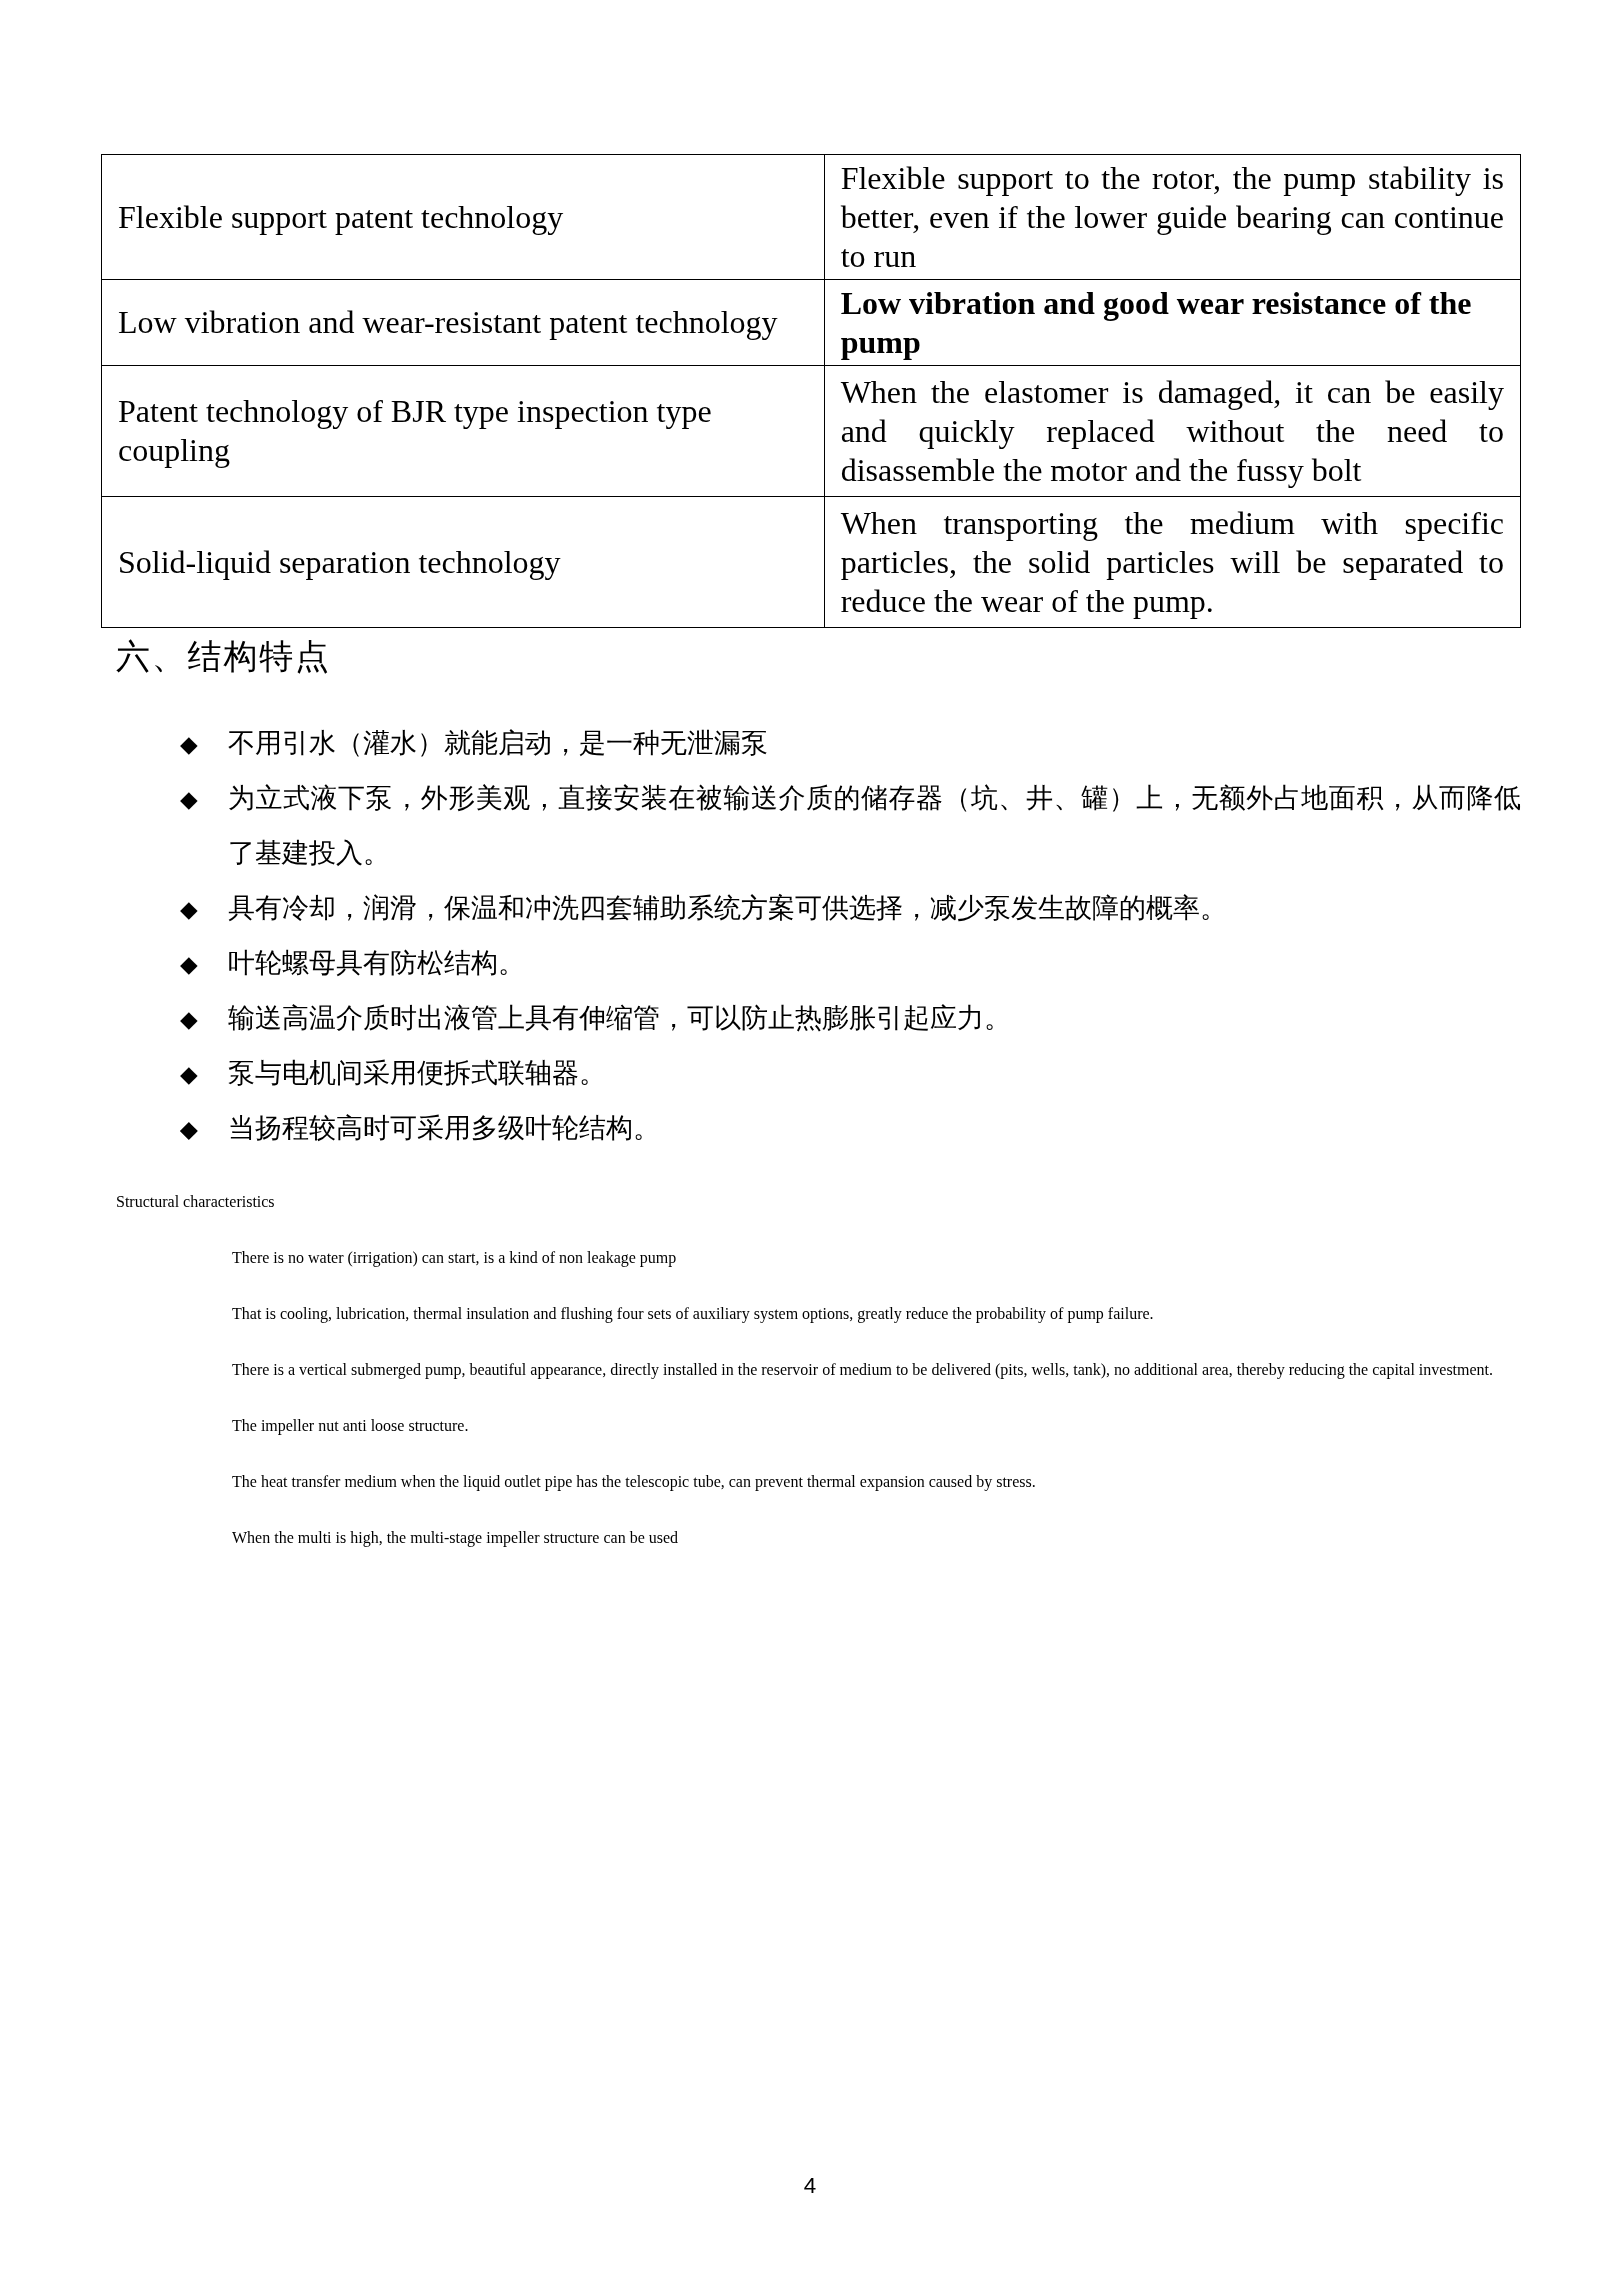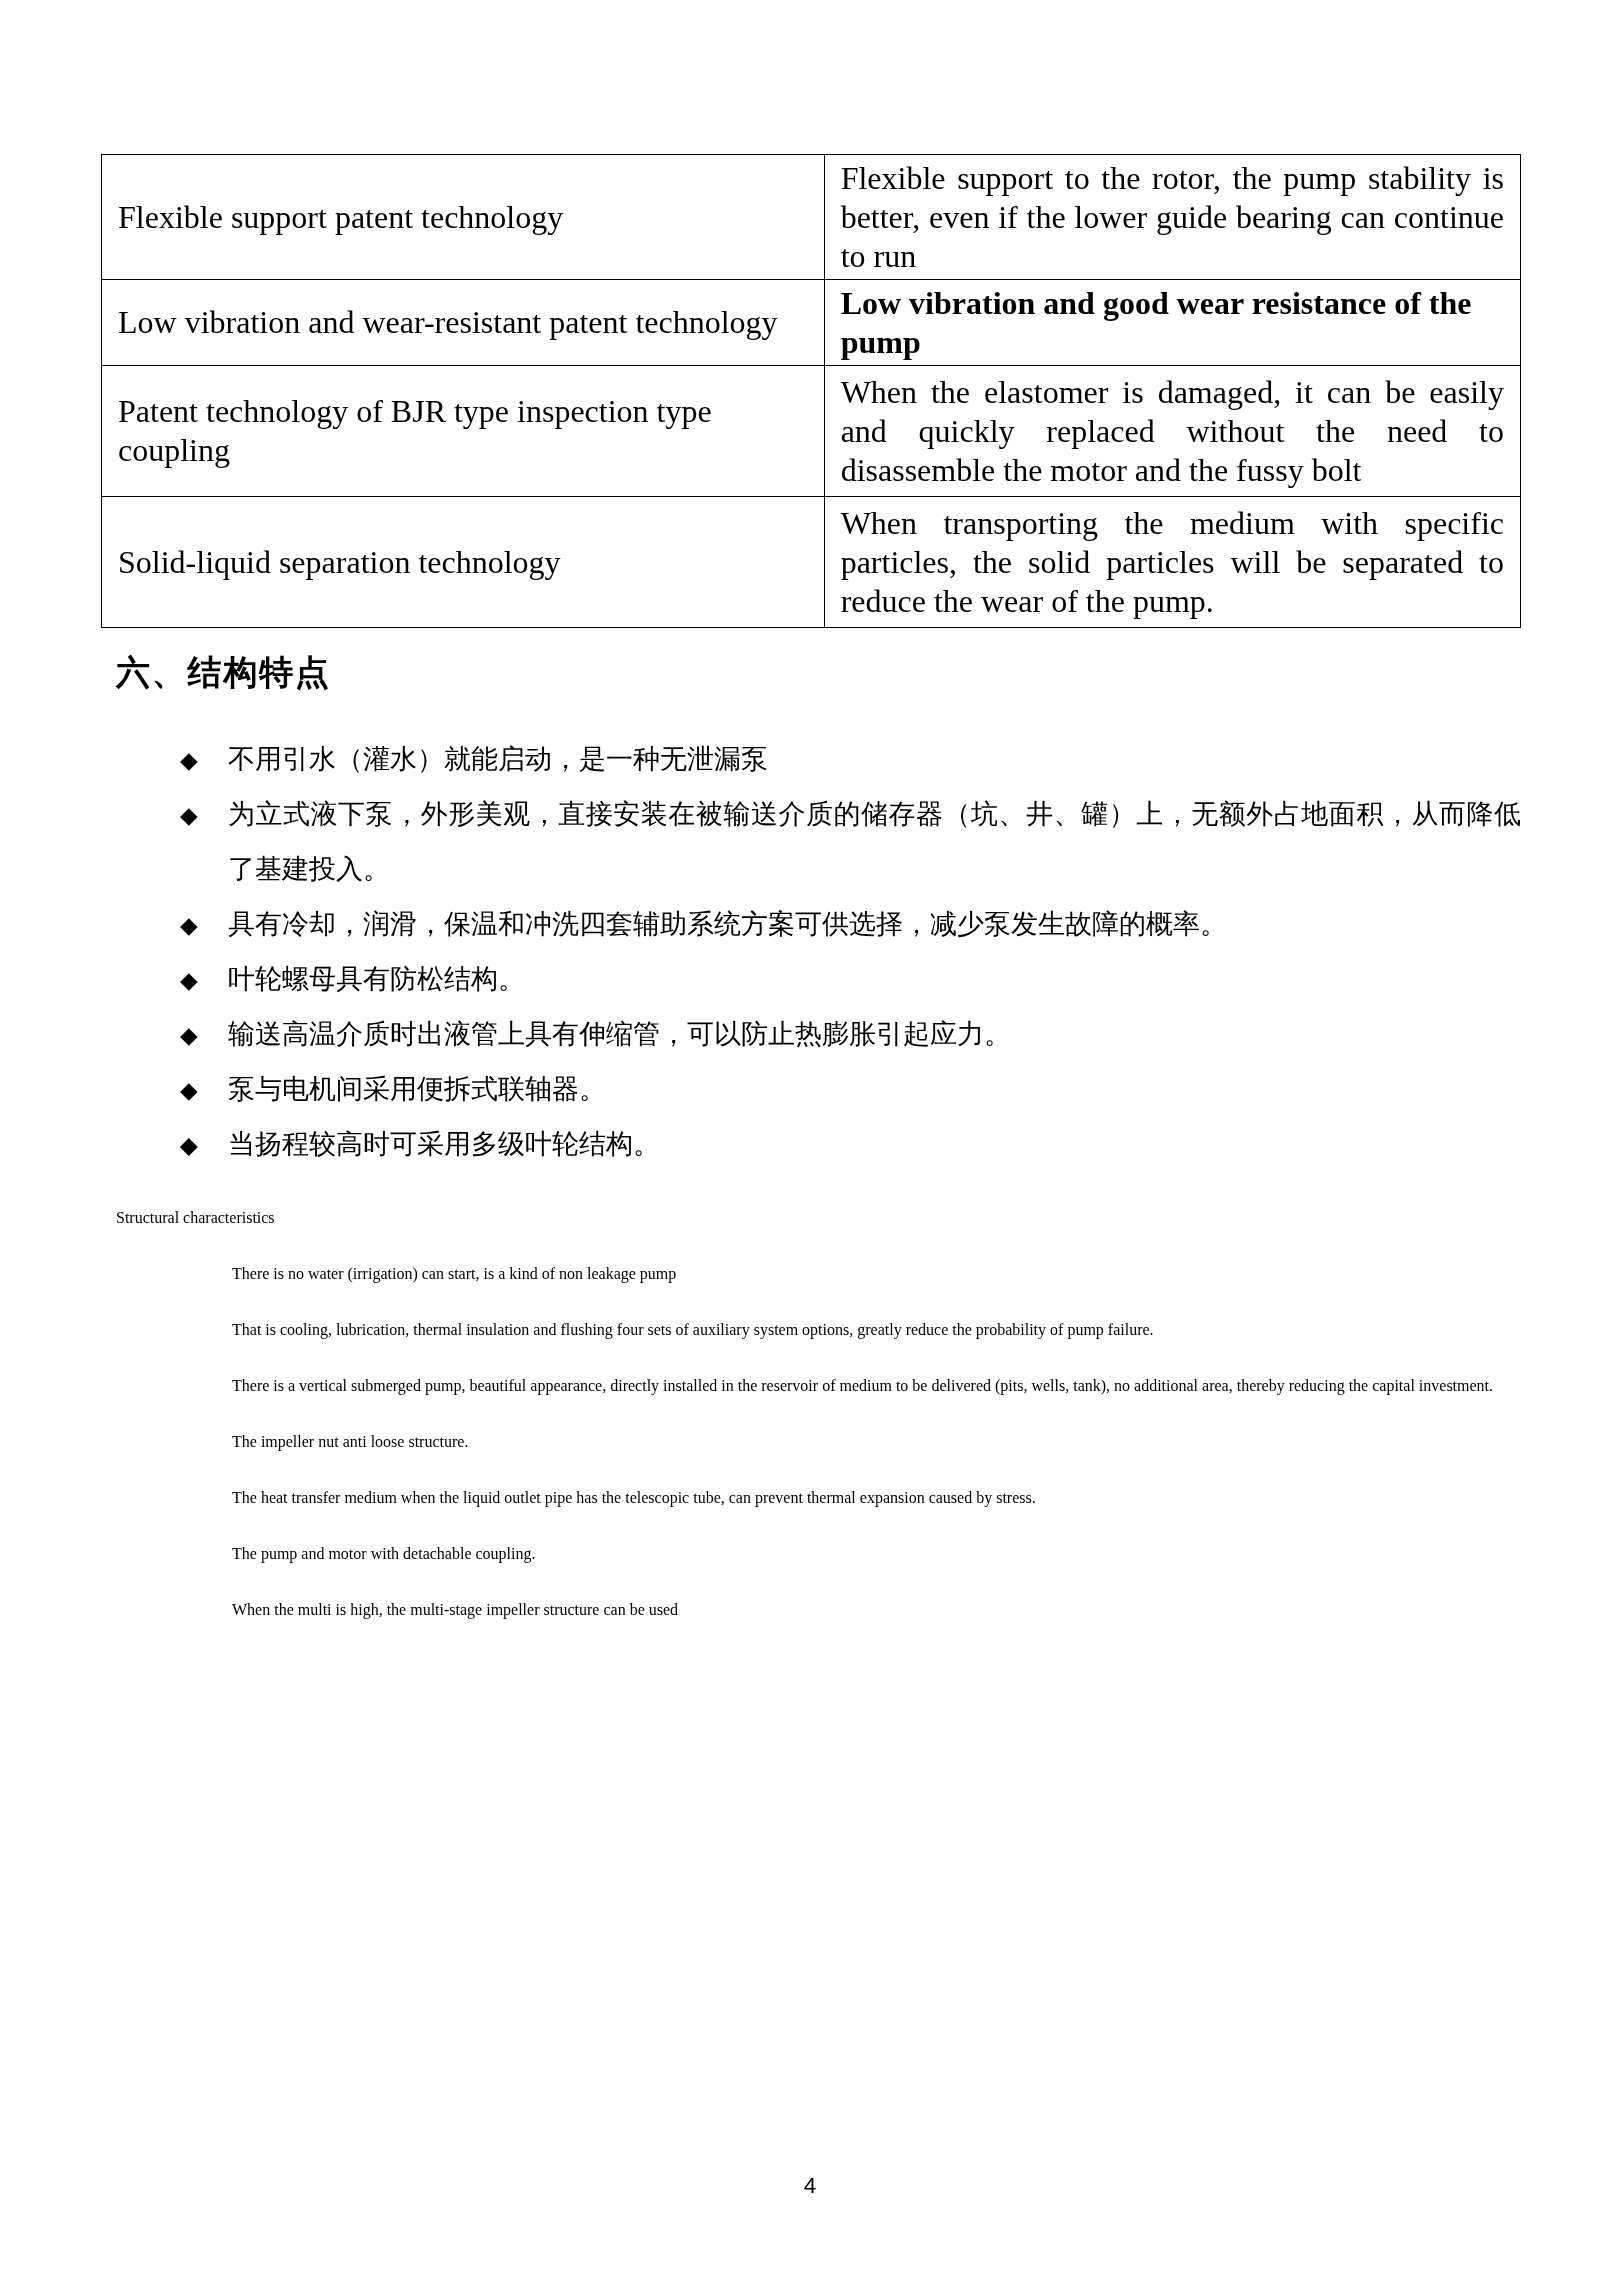--- a/index.html
+++ b/index.html
@@ -33,22 +33,22 @@
   table.features tr:nth-child(1) { height: 86px; }
   table.features tr:nth-child(2) { height: 67px; }
   table.features tr:nth-child(3) { height: 131px; }
   table.features tr:nth-child(4) { height: 131px; }
   table.features tr:nth-child(2) td.t-desc { text-align: left; font-weight: bold; }
 
   
   .heading {
     font-family: "Liberation Sans", "DejaVu Sans", sans-serif;
     font-size: 34px;
-    font-weight: bold;
-    margin: 22px 0 0 15px;
+    font-weight: normal;
+    margin: 6px 0 0 15px;
     letter-spacing: 1.8px;
   }
 
   
   ul.bullets {
     list-style: none;
     margin: 36px 0 0 0;
     padding: 0;
     font-size: 27px;
   }
@@ -172,21 +172,20 @@
       <p class="eng-para">There is no water (irrigation) can start, is a kind of non leakage pump</p>
 
       <p class="eng-para">That is cooling, lubrication, thermal insulation and flushing four sets of auxiliary system options, greatly reduce the probability of pump failure.</p>
 
       <p class="eng-para">There is a vertical submerged pump, beautiful appearance, directly installed in the reservoir of medium to be delivered (pits, wells, tank), no additional area, thereby reducing the capital investment.</p>
 
       <p class="eng-para">The impeller nut anti loose structure.</p>
 
       <p class="eng-para">The heat transfer medium when the liquid outlet pipe has the telescopic tube, can prevent thermal expansion caused by stress.</p>
 
-      <p class="eng-para">The pump and motor with detachable coupling.</p>
 
 
       <p class="eng-para">When the multi is high, the multi-stage impeller structure can be used</p>
 
   </div>
 
   <div class="footer">
     <span class="page-num">4</span>
   </div>
 

